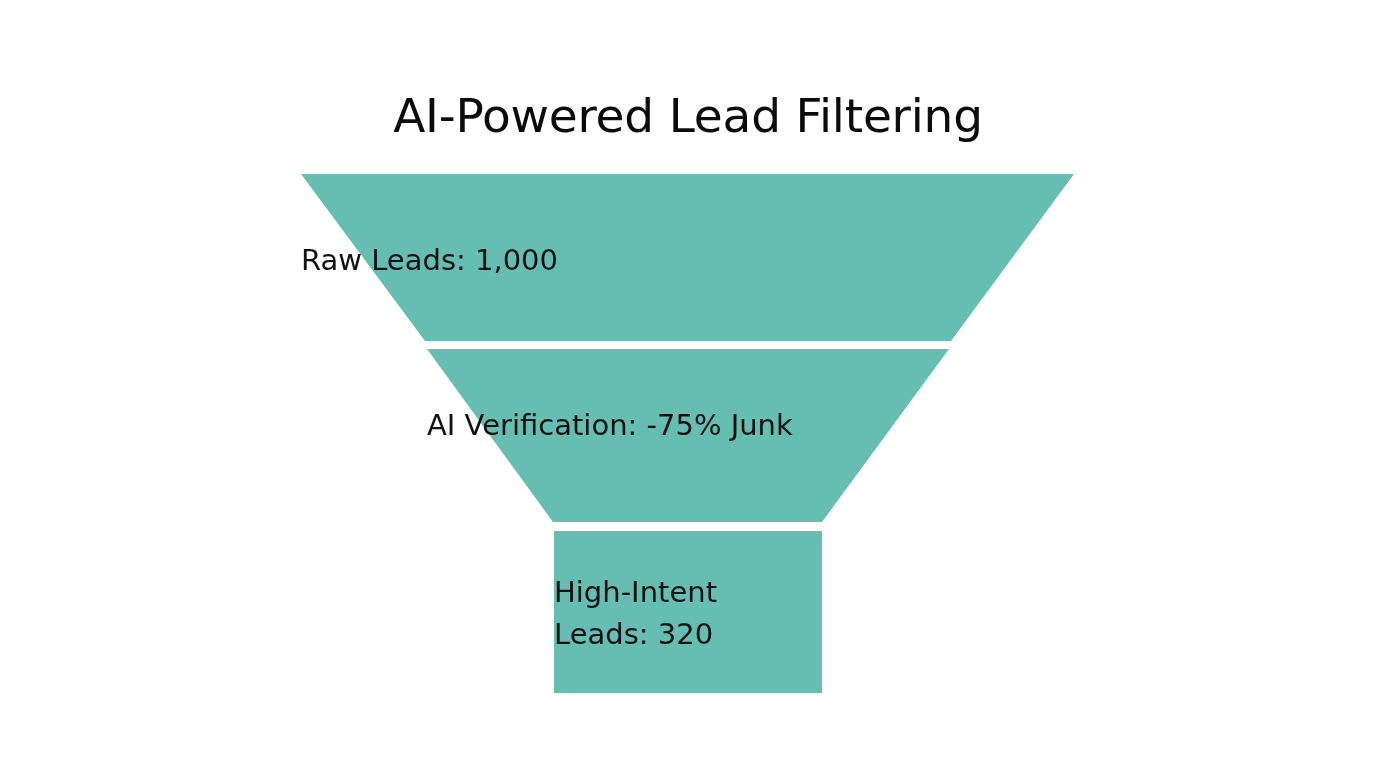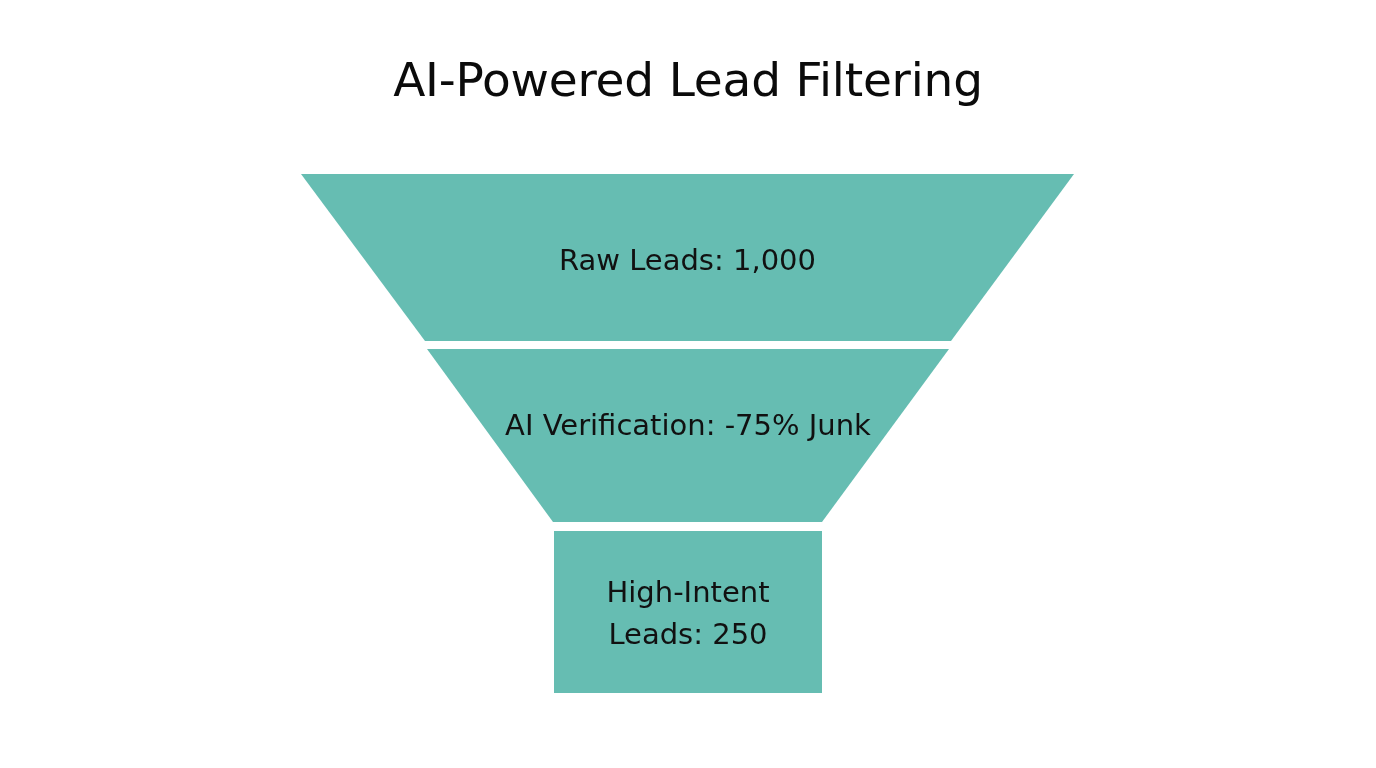--- a/index.html
+++ b/index.html
@@ -38,21 +38,21 @@
   }
   #funnel-svg {
     position: absolute;
     left: 0;
     top: 0;
     width: 1376px;
     height: 768px;
   }
   .funnel-label {
     position: absolute;
-    text-align: center;
+    text-align: left;
     color: #111111;
     font-size: 29px;
     font-weight: 400;
     line-height: 42px;
     white-space: pre-line;
     pointer-events: none;
   }
   #label-stage-0 {
     left: 301px;
     top: 239px;
@@ -67,28 +67,28 @@
     left: 554px;
     top: 571px;
     width: 268px;
   }
 </style>
 </head>
 <body style="background: rgb(255, 255, 255);">
 
 <div id="stage" style="background: rgb(255, 255, 255);">
 
-  <div id="chart-title" style="color: rgb(11, 11, 11); font-size: 47px;">AI-Powered Lead Filtering</div>
+  <div id="chart-title" style="color: rgb(11, 11, 11); font-size: 47px; margin-top: 36px;">AI-Powered Lead Filtering</div>
 
   <svg id="funnel-svg" viewBox="0 0 1376 768" xmlns="http://www.w3.org/2000/svg">
     <polygon points="301,174 1074,174 951,341 425,341" fill="#66bdb2"></polygon>
     <polygon points="427,349 949,349 822,522 553,522" fill="#66bdb2"></polygon>
     <polygon points="554,531 822,531 822,693 554,693" fill="#66bdb2"></polygon>
   </svg>
 
   <div class="funnel-label" id="label-stage-0" style="color: rgb(17, 17, 17);">Raw Leads: 1,000</div>
 
   <div class="funnel-label" id="label-stage-1" style="color: rgb(17, 17, 17);">AI Verification: -75% Junk</div>
 
   <div class="funnel-label" id="label-stage-2" style="color: rgb(17, 17, 17);">High-Intent
-Leads: 250</div>
+Leads: 320</div>
 
 </div>
 
 </body></html>

